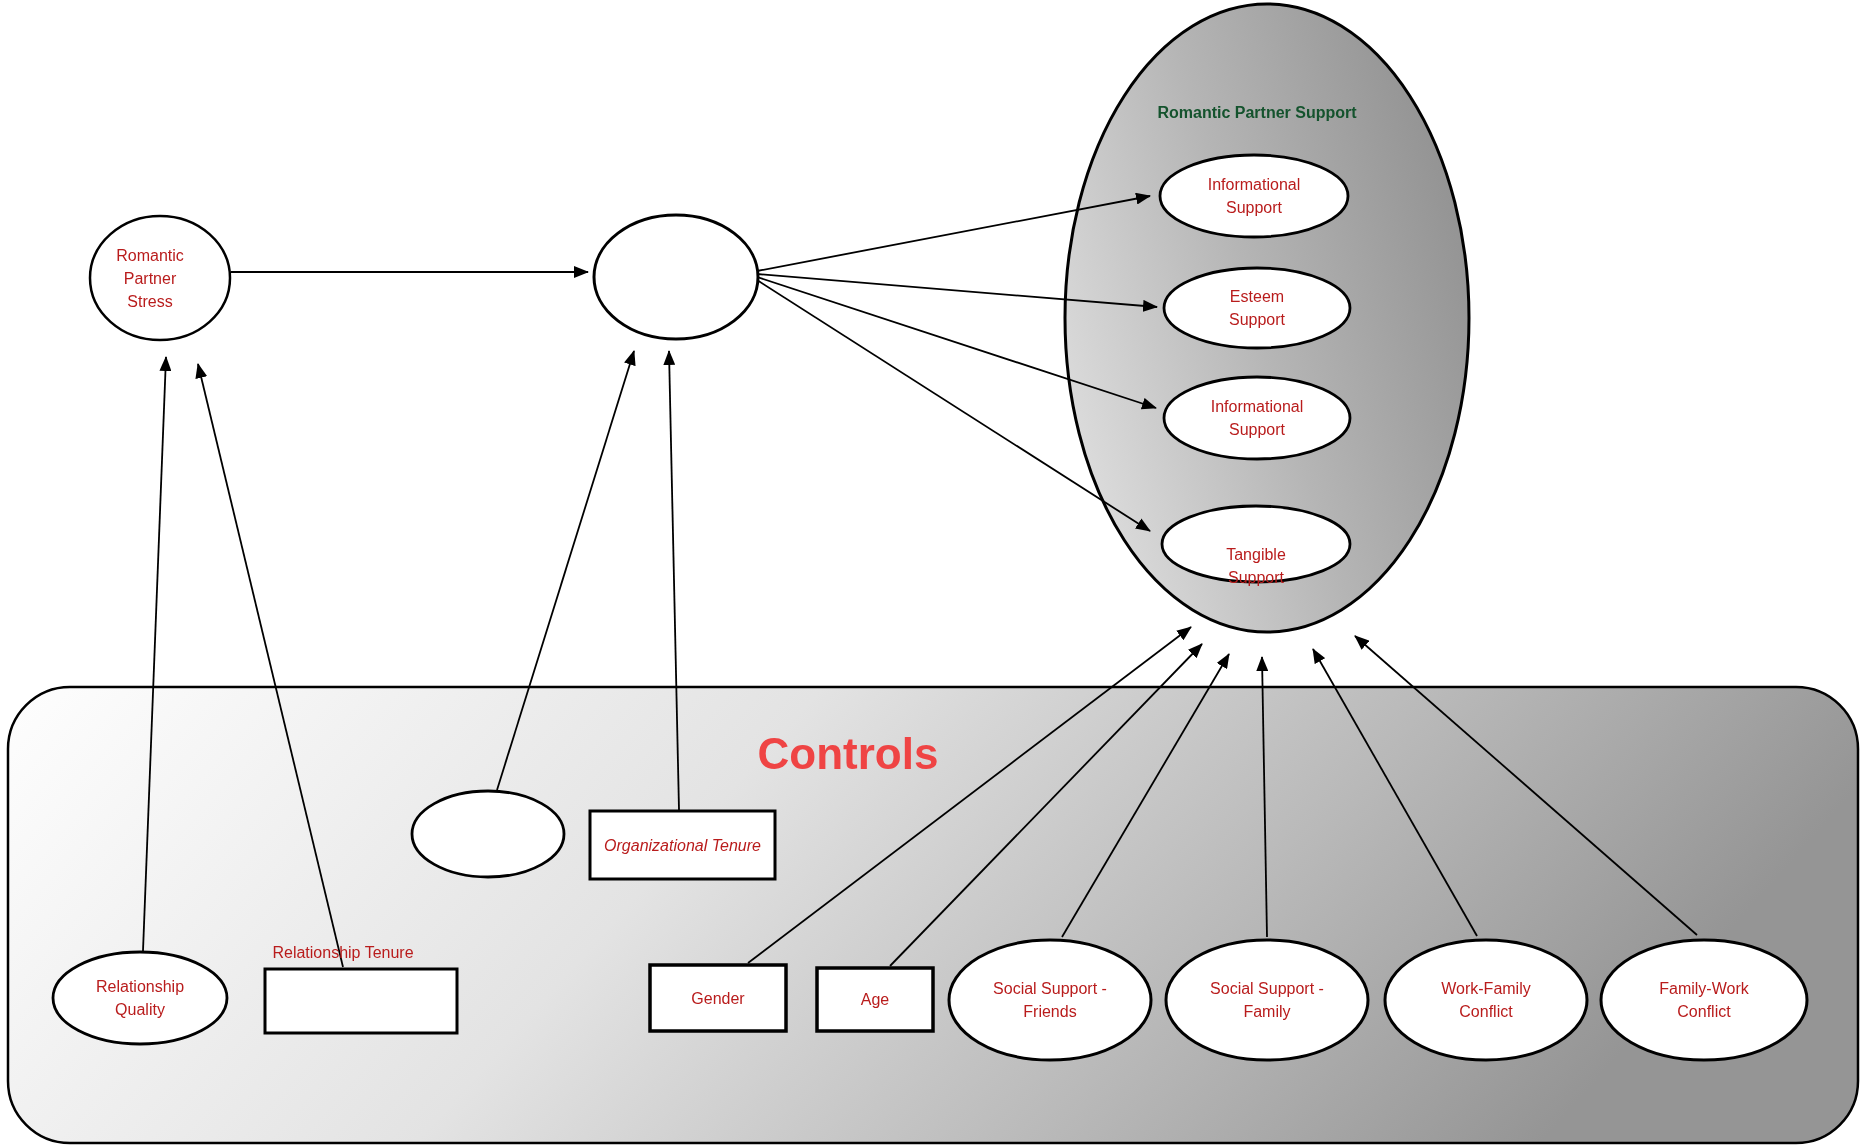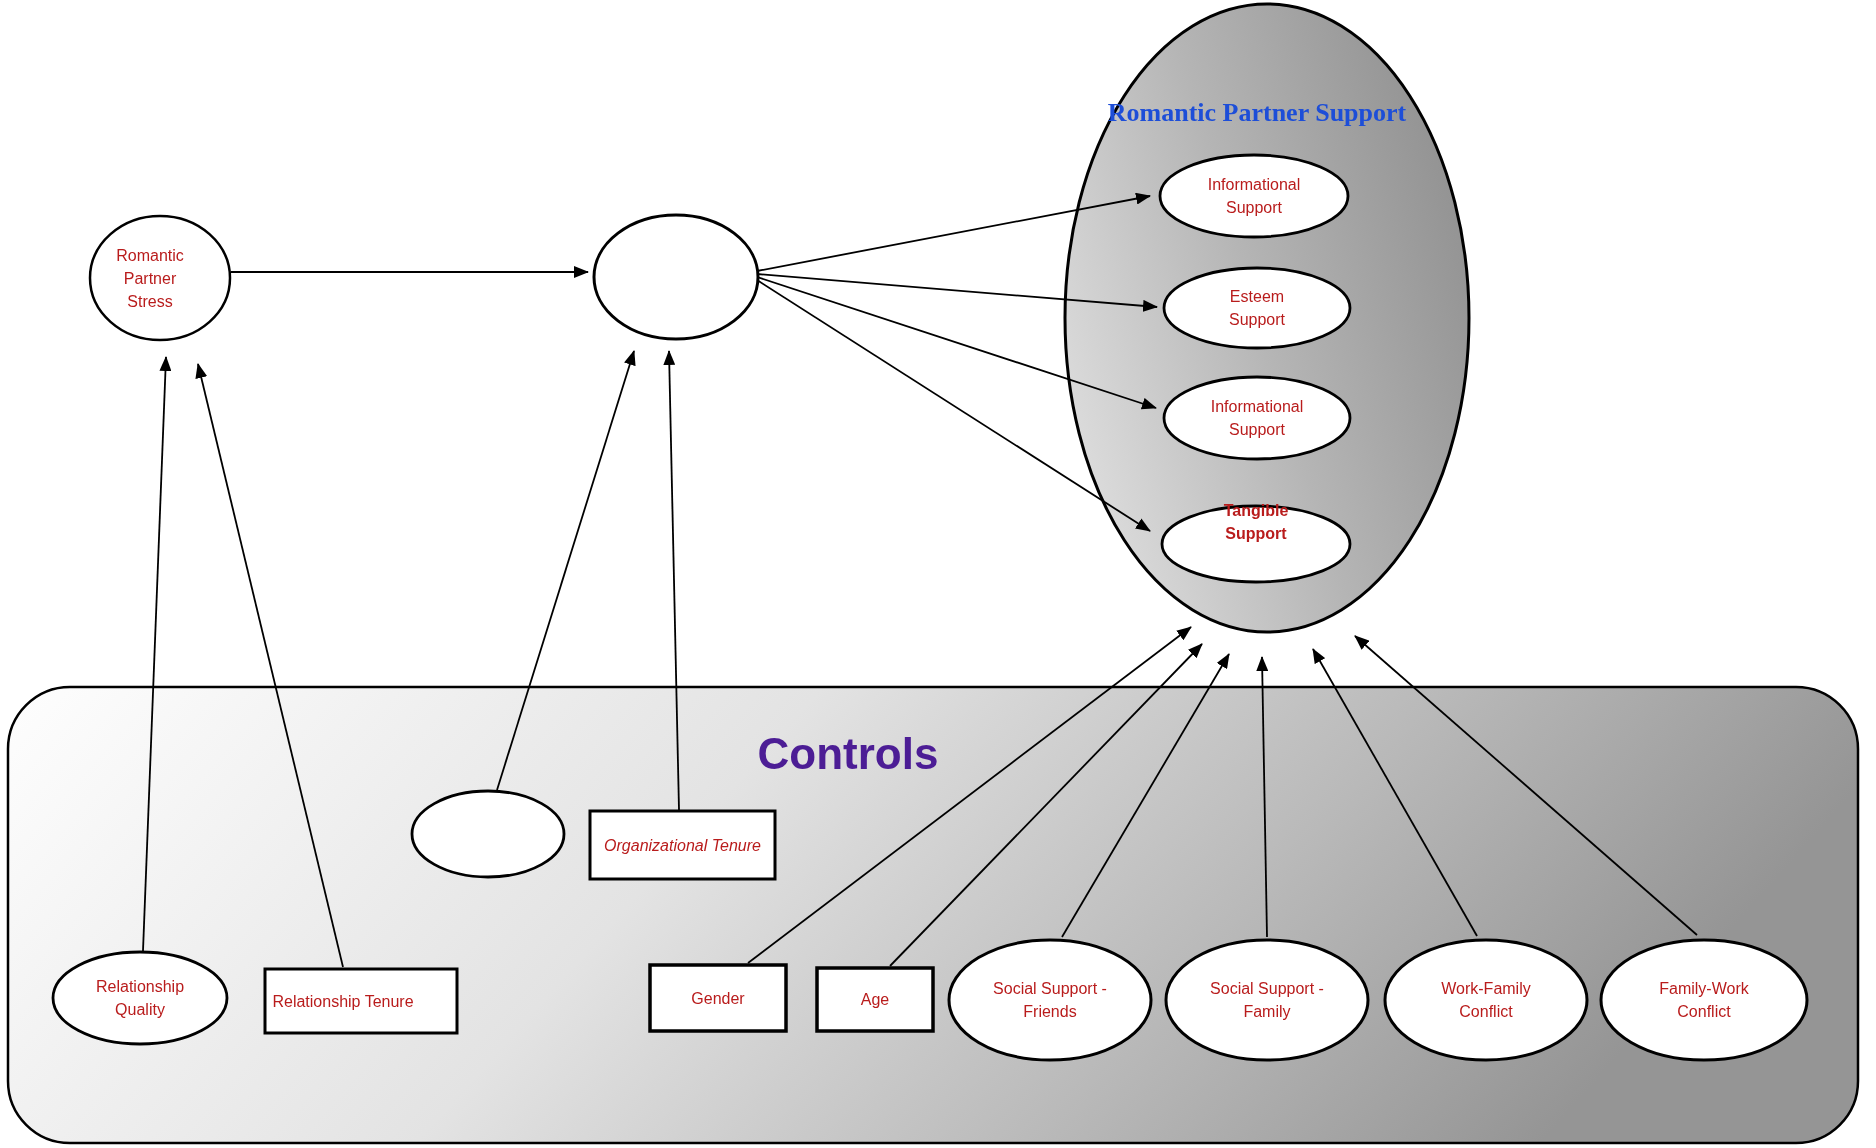--- a/index.html
+++ b/index.html
@@ -19,30 +19,29 @@
     justify-content: center;
     text-align: center;
     white-space: pre-line;
     font-size: 16px;
     line-height: 23px;
     color: #b91c1c;
     pointer-events: none;
   }
   .group-title {
     font-weight: bold;
-    font-size: 26px;
+    font-size: 16px;
     line-height: 26px;
-    color: #1d4ed8;
-    font-family: Liberation Serif, serif;
+    color: #14532d;
   }
   .controls-title {
     font-weight: bold;
     font-size: 44px;
     line-height: 48px;
-    color: #4c1d95;
+    color: #ef4444;
   }
   .edge { stroke: #000000; stroke-width: 1.8; fill: none; }
   .node-ellipse { fill: #ffffff; stroke: #000000; }
   .node-rect { fill: #ffffff; stroke: #000000; }
 </style>
 </head>
 <body>
 
 <div class="canvas">
 
@@ -115,32 +114,32 @@
 
   <div class="lbl" style="left:1160px; top:155px; width:188px; height:82px;">Informational
 Support</div>
 
   <div class="lbl" style="left:1164px; top:268px; width:186px; height:80px;">Esteem
 Support</div>
 
   <div class="lbl" style="left:1164px; top:377px; width:186px; height:82px;">Informational
 Support</div>
 
-  <div class="lbl" style="left:1162px; top:484px; width:188px; height:76px;font-weight:bold;">Tangible
+  <div class="lbl" style="left:1162px; top:528px; width:188px; height:76px;">Tangible
 Support</div>
 
   <div class="lbl controls-title" style="left:598px; top:722px; width:500px; height:64px;">Controls</div>
 
 
   <div class="lbl" style="left:590px; top:811px; width:185px; height:68px;font-style:italic;">Organizational Tenure</div>
 
   <div class="lbl" style="left:53px; top:952px; width:174px; height:92px;">Relationship
 Quality</div>
 
-  <div class="lbl" style="left:265px; top:969px; width:156px; height:64px;">Relationship Tenure</div>
+  <div class="lbl" style="left:265px; top:920px; width:156px; height:64px;">Relationship Tenure</div>
 
   <div class="lbl" style="left:650px; top:965px; width:136px; height:66px;text-align:center;">Gender</div>
 
   <div class="lbl" style="left:817px; top:968px; width:116px; height:63px;">Age</div>
 
   <div class="lbl" style="left:949px; top:940px; width:202px; height:120px;">Social Support -
 Friends</div>
 
   <div class="lbl" style="left:1166px; top:940px; width:202px; height:120px;">Social Support -
 Family</div>

